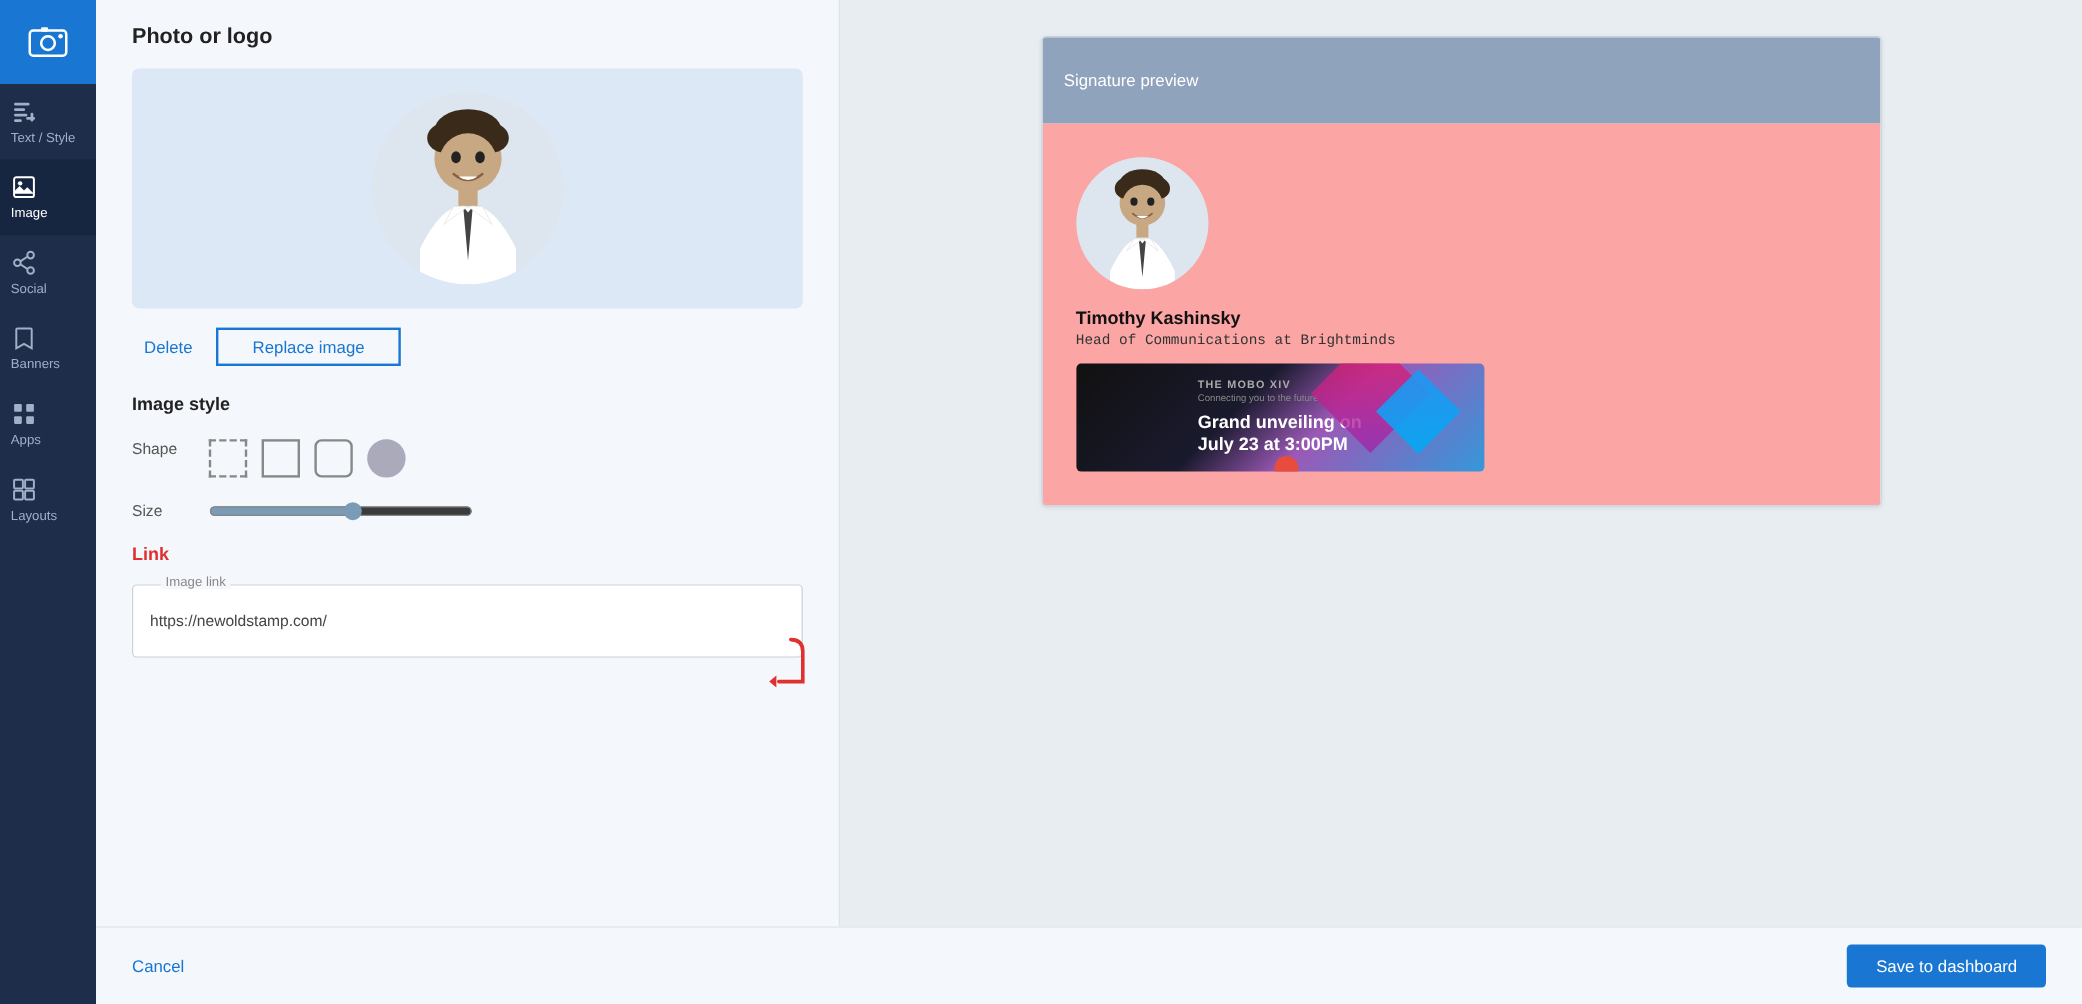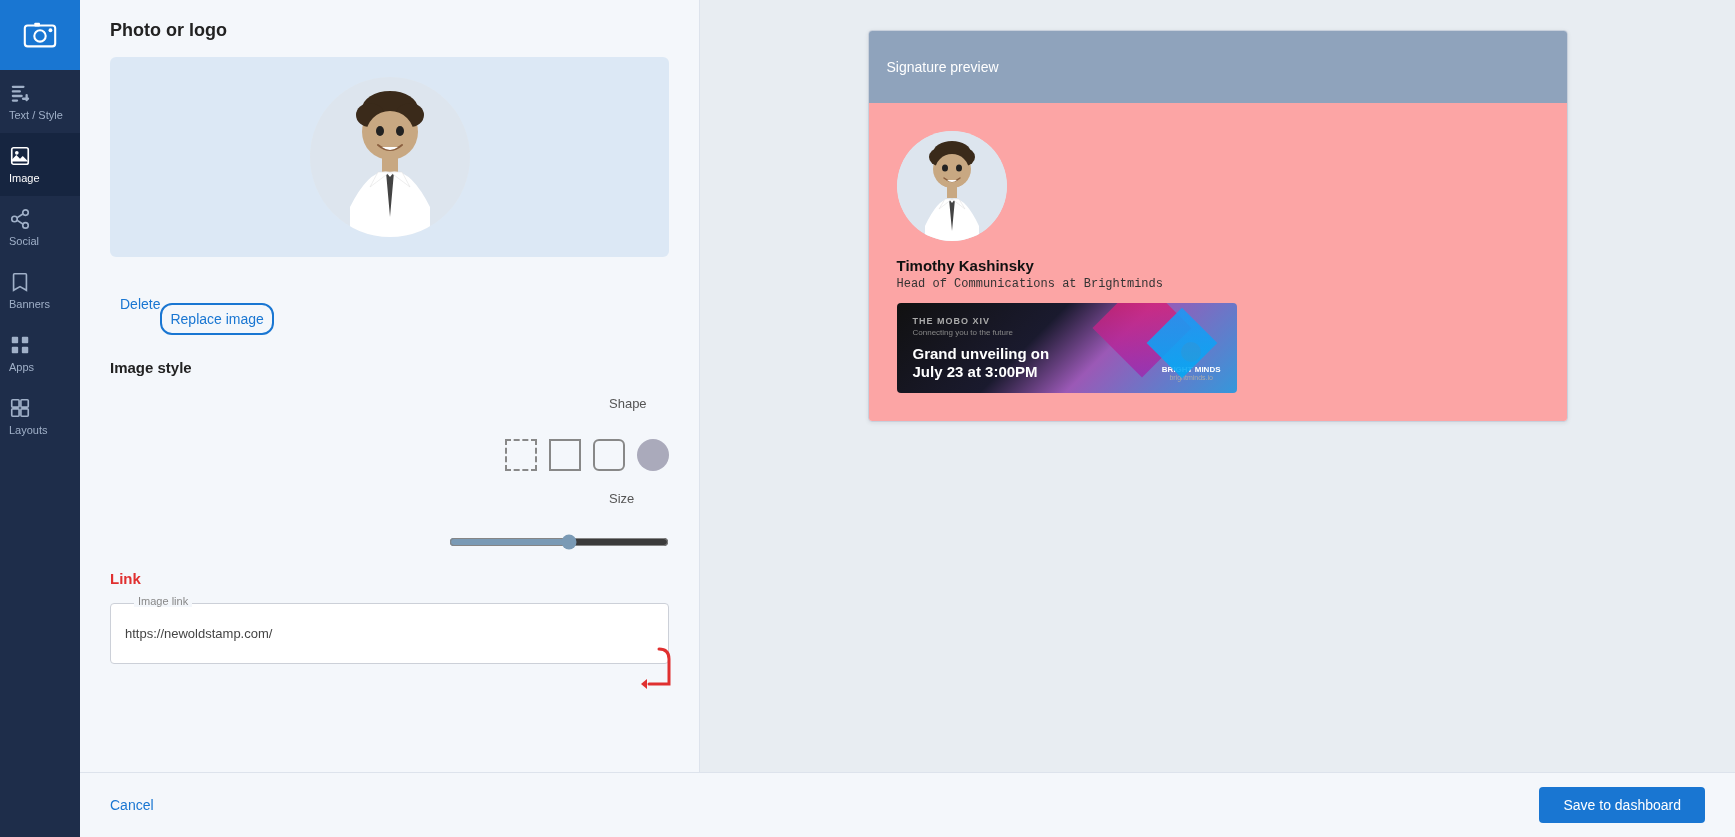--- a/index.html
+++ b/index.html
@@ -106,20 +106,21 @@
       display: flex;
       align-items: center;
       justify-content: center;
     }
 
     
     .person-svg { width: 100%; height: 100%; }
 
     .photo-actions {
       display: flex;
+      gap: 20px;
       align-items: center;
       margin-bottom: 24px;
       padding-left: 10px;
     }
 
     .btn-delete {
       background: transparent;
       border: none;
       color: #1976d2;
       font-size: 14px;
@@ -127,39 +128,37 @@
       font-weight: 500;
     }
 
     .btn-replace {
       background: transparent;
       border: 2px solid #1976d2;
       color: #1976d2;
       font-size: 14px;
       cursor: pointer;
       font-weight: 500;
-      padding: 6px 8px;
-      border-radius: 12px;
-      margin-top: 30px;
+      padding: 6px 28px;
+      border-radius: 0;
     }
 
     .image-style-title {
       font-size: 15px;
       font-weight: 600;
       color: #222;
       margin-bottom: 20px;
     }
 
     
     .setting-row {
       display: flex;
-      align-items: flex-end;
+      align-items: flex-start;
       margin-bottom: 20px;
-      gap: 28px;
-      flex-direction: column;
+      gap: 4px;
     }
 
     .setting-label {
       font-size: 13px;
       color: #555;
       width: 60px;
       flex-shrink: 0;
     }
 
     .shape-options {
@@ -309,22 +308,23 @@
     }
 
     .preview-banner {
       width: 340px;
       height: 90px;
       background: linear-gradient(135deg, #111 0%, #1a1a2e 40%, #9b59b6 60%, #3498db 100%);
       border-radius: 4px;
       overflow: hidden;
       position: relative;
       display: flex;
-      align-items: flex-end;
+      align-items: center;
       padding: 12px 16px;
+      flex-direction: column;
     }
 
     .banner-text-area {
       flex: 1;
     }
 
     .banner-top-text {
       font-size: 9px;
       color: #aaa;
       font-weight: 600;

